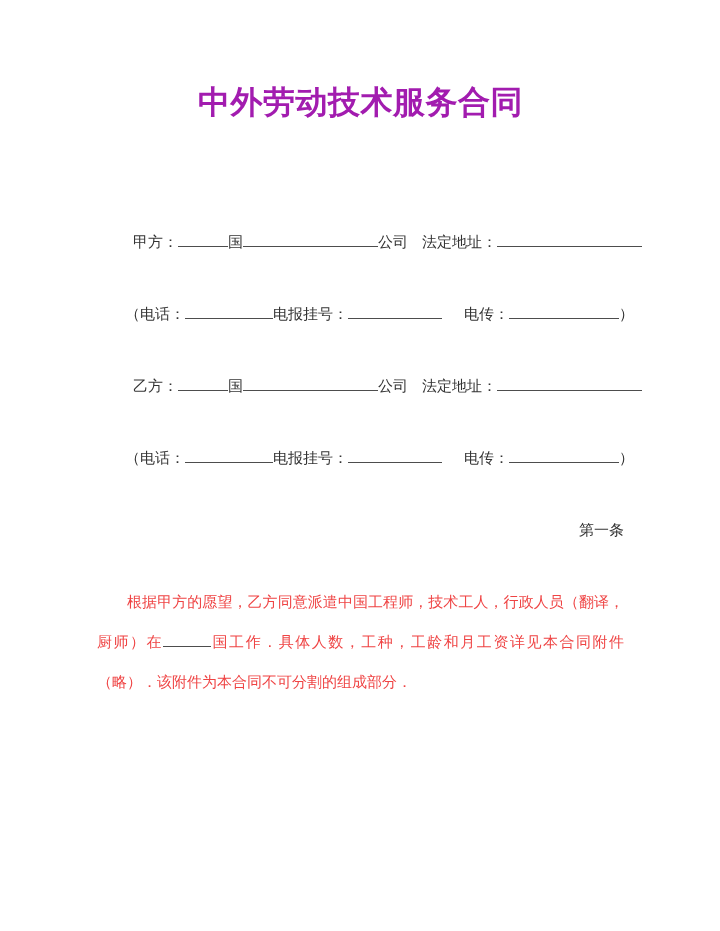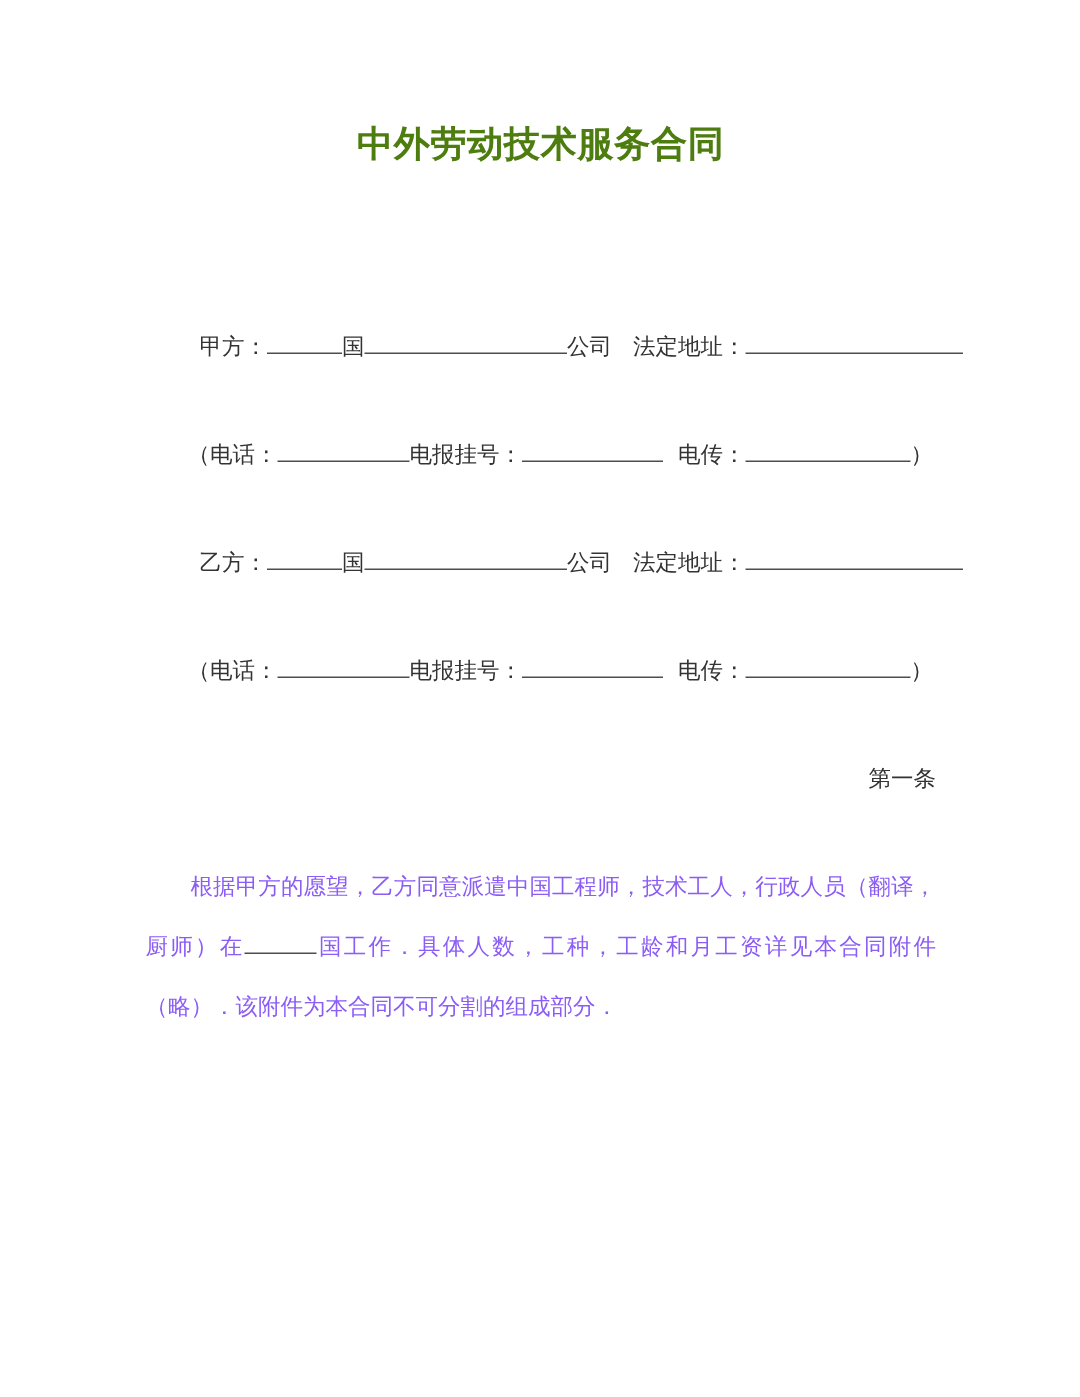--- a/index.html
+++ b/index.html
@@ -10,56 +10,56 @@
     box-sizing: border-box;
     padding: 82px 96px 0 97px;
     background: #ffffff;
     font-family: "Liberation Sans", sans-serif;
     font-size: 15px;
     color: #333333;
     overflow: hidden;
   }
   .title {
     margin: 0 0 100px 0;
-    font-size: 24px;
+    font-size: 32px;
     line-height: 1.25;
     font-weight: 700;
-    color: #4d7c0f;
+    color: #a21caf;
     text-align: center;
     letter-spacing: 0.5px;
   }
   .row {
     line-height: 40px;
     margin: 0 0 32px 0;
     white-space: nowrap;
   }
   .indent { padding-left: 36px; text-align: right; }
   .indent-sm { padding-left: 28px; }
   .para {
     line-height: 40px;
     margin: 0 0 32px 0;
     text-indent: 2em;
     text-align: justify;
-    color: #8b5cf6;
+    color: #ef4444;
   }
   .blank {
     display: inline-block;
     height: 14px;
     border-bottom: 1px solid #4d4d4d;
     vertical-align: baseline;
   }
   .w-50  { width: 50px; }
   .w-135 { width: 135px; }
   .w-145 { width: 145px; }
   .w-88  { width: 88px; }
   .w-94  { width: 94px; }
   .w-110 { width: 110px; }
   .w-48  { width: 48px; }
   .gap    { margin-left: 14px; }
-  .gap-sm { margin-left: 10px; }
+  .gap-sm { margin-left: 22px; }
 </style>
 </head>
 <body>
 
 <div class="page">
 
   <h1 class="title">中外劳动技术服务合同</h1>
 
   <div class="row indent"><span>甲方：</span><span class="blank w-50"></span><span>国</span><span class="blank w-135"></span><span>公司</span><span class="gap">法定地址：</span><span class="blank w-145"></span></div>
 

